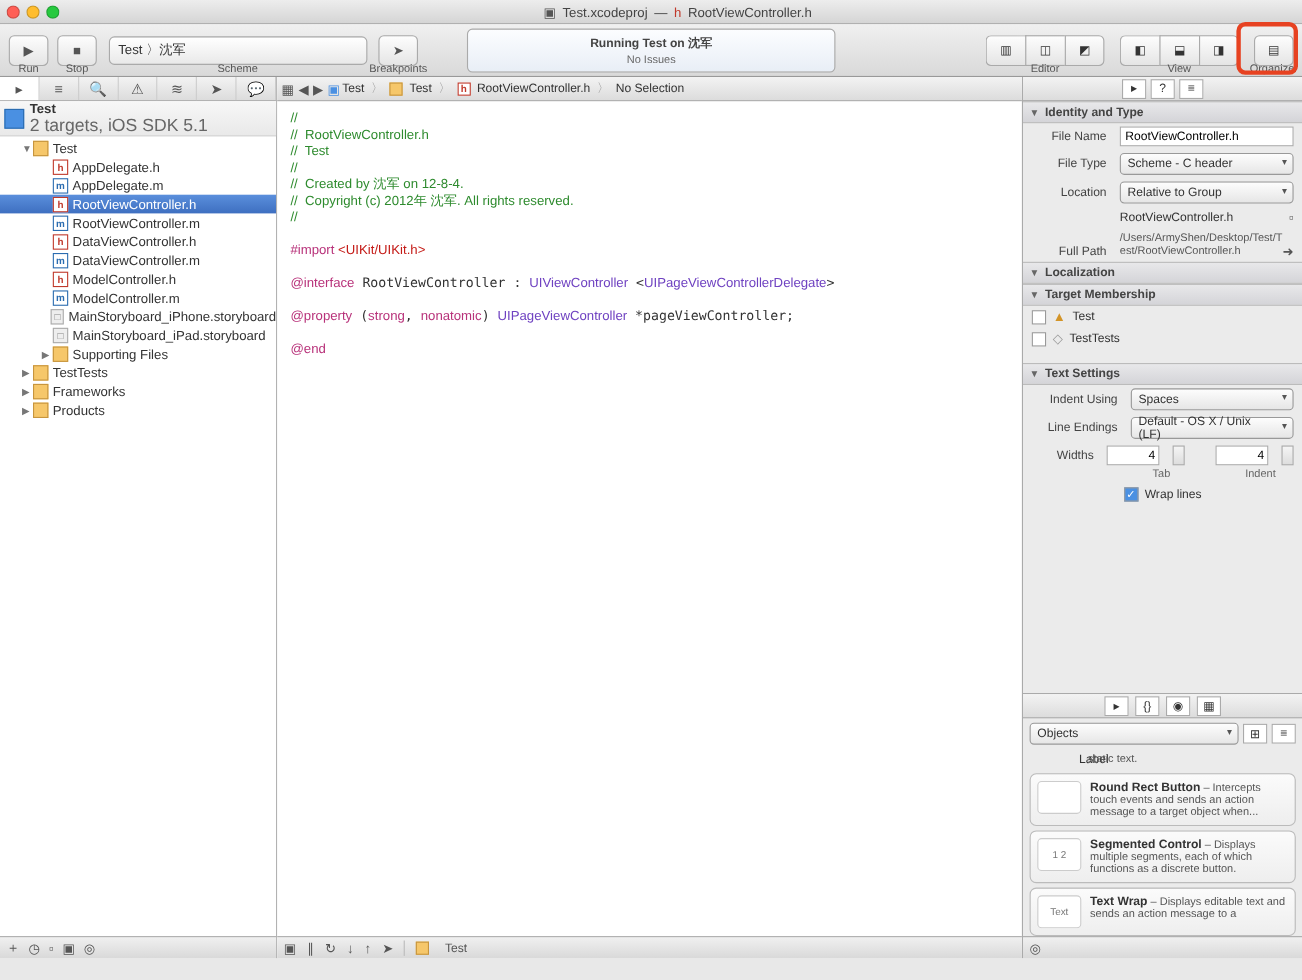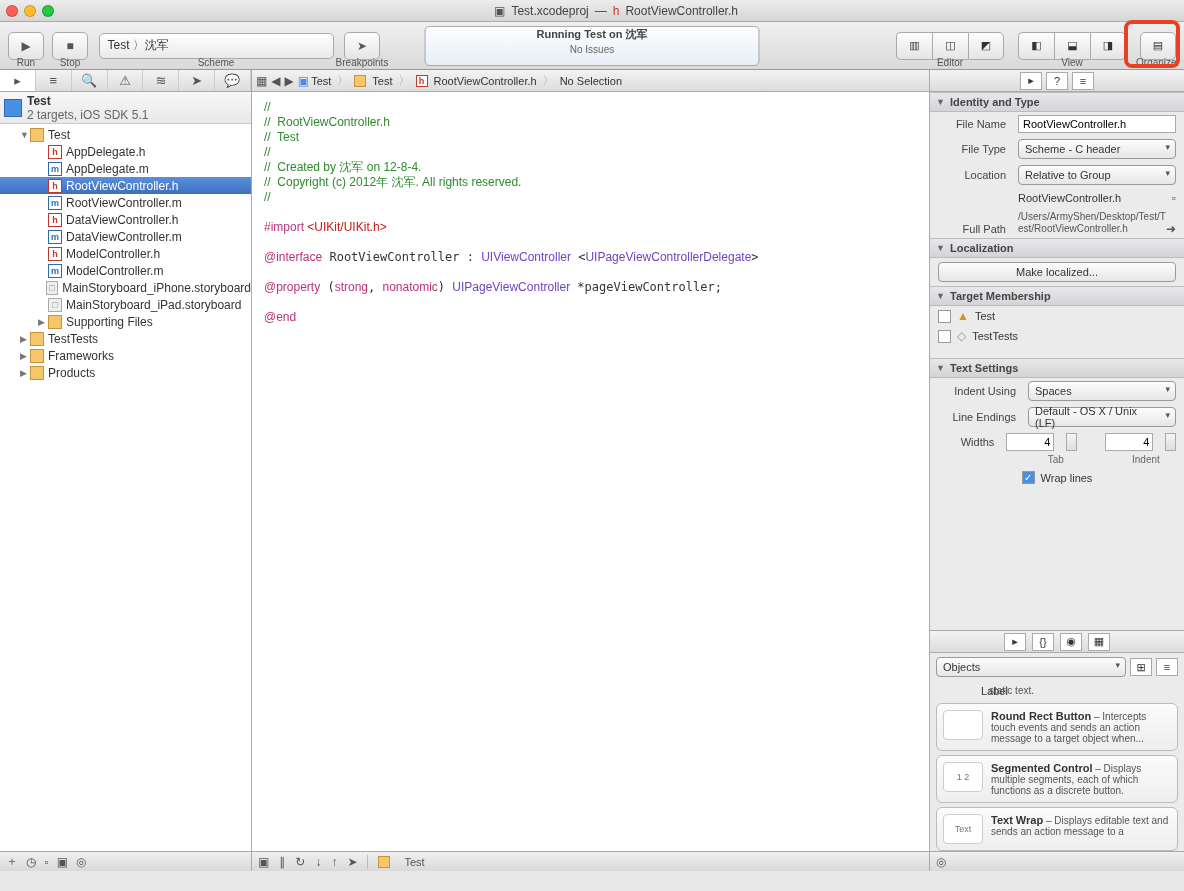--- a/index.html
+++ b/index.html
@@ -11,34 +11,34 @@
 .titlebar-center { flex:1; text-align:center; font-size:12px; color:#444; display:flex; justify-content:center; gap:6px; align-items:center;}
 .toolbar { height: 48px; background: linear-gradient(#f0f0f0,#d9d9d9); border-bottom:1px solid #999; display:flex; align-items:center; padding:0 8px; gap:8px; position:relative;}
 .tb-btn { width:36px; height:28px; border:1px solid #aaa; border-radius:5px; background:linear-gradient(#fdfdfd,#e5e5e5); display:flex; align-items:center; justify-content:center; cursor:pointer;}
 .tb-label { position:absolute; bottom:2px; font-size:10px; color:#555; }
 .tb-group { display:flex; flex-direction:column; align-items:center; position:relative; height:48px; justify-content:center;}
 .segmented { display:flex; }
 .segmented .tb-btn { border-radius:0; border-right-width:0;}
 .segmented .tb-btn:first-child{border-top-left-radius:5px;border-bottom-left-radius:5px}
 .segmented .tb-btn:last-child{border-top-right-radius:5px;border-bottom-right-radius:5px;border-right-width:1px}
 .scheme-box { height:26px; width:235px; border:1px solid #aaa; border-radius:5px; background:linear-gradient(#fff,#e9e9e9); display:flex; align-items:center; padding:0 8px; color:#333; font-size:12px;}
-.activity { width:335px; height:40px; border:1px solid #aaa; border-radius:5px; background:linear-gradient(#fcfdff,#e8eef6); display:flex; flex-direction:column; align-items:center; justify-content:flex-start; gap:2px; position:absolute; left:50%; transform:translateX(-50%); top:4px;}
+.activity { width:335px; height:40px; border:1px solid #aaa; border-radius:5px; background:linear-gradient(#fcfdff,#e8eef6); display:flex; flex-direction:column; align-items:center; justify-content:center; gap:2px; position:absolute; left:50%; transform:translateX(-50%); top:4px;}
 .activity .line1{font-size:11px; font-weight:bold; color:#444}
 .activity .line2{font-size:10px; color:#666}
 .toolbar-right{margin-left:auto; display:flex; gap:14px; align-items:center;}
 .highlight-box{position:absolute; top:-2px; right:4px; width:56px; height:48px; border:4px solid #e74221; border-radius:8px; pointer-events:none;}
 .main { display:flex; height: calc(891px - 22px - 48px - 20px); }
 .navigator { width:252px; border-right:1px solid #aaa; background:#fff; display:flex; flex-direction:column; }
 .nav-tabs { height:22px; background:linear-gradient(#f3f3f3,#dcdcdc); border-bottom:1px solid #aaa; display:flex; }
 .nav-tab { flex:1; display:flex; align-items:center; justify-content:center; border-right:1px solid #ccc; color:#555; cursor:pointer; font-size:13px;}
 .nav-tab.sel{background:#fff;}
 .proj-header{height:32px; background:linear-gradient(#f7f7f7,#e9e9e9); border-bottom:1px solid #ccc; display:flex; align-items:center; padding:2px 4px; gap:5px;}
 .proj-icon{width:18px;height:18px;background:#4a90e2; border:1px solid #2b6cb0;}
 .proj-title{font-weight:bold; font-size:12px;}
-.proj-sub{font-size:12px; color:#666;}
+.proj-sub{font-size:16px; color:#666;}
 .tree{flex:1; overflow:auto; font-size:12px; padding-top:2px;}
 .tree-row{display:flex; align-items:center; height:17px; padding-left:4px; cursor:pointer; white-space:nowrap;}
 .tree-row.sel{background:linear-gradient(#5a8fdc,#3e6fc0); color:#fff;}
 .tri{width:10px; font-size:9px; color:#777;}
 .tree-row.sel .tri{color:#fff}
 .ficon{width:14px;height:14px; margin-right:4px; display:inline-flex; align-items:center; justify-content:center; font-size:9px; font-weight:bold; border:1px solid #888; background:#fff; color:#555;}
 .ficon.h{color:#c0392b;border-color:#c0392b}
 .ficon.m{color:#2b6cb0;border-color:#2b6cb0}
 .ficon.fold{background:#f6c76a;border-color:#c7953e; color:transparent;}
 .ficon.sb{background:#eee;border-color:#aaa; color:#888;}
@@ -350,23 +350,20 @@
       <div style="flex:1;font-size:10px;color:#555;line-height:12px;display:flex;justify-content:space-between">
           <span style="word-break:break-all">/Users/ArmyShen/Desktop/Test/Test/RootViewController.h</span>
           <span class="ic" style="align-self:flex-end">➜</span>
         </div>
     </div>
 
     <div class="section-head">
         <span class="tri">▼</span>
         <span>Localization</span>
       </div>
-    <div class="btn-wide">
-        <span>Make localized...</span>
-      </div>
 
     <div class="section-head">
         <span class="tri">▼</span>
         <span>Target Membership</span>
       </div>
     <div class="check-row">
         <div class="chk"></div>
         <span class="ic" style="color:#d39427">▲</span>
         <span>Test</span>
       </div>

